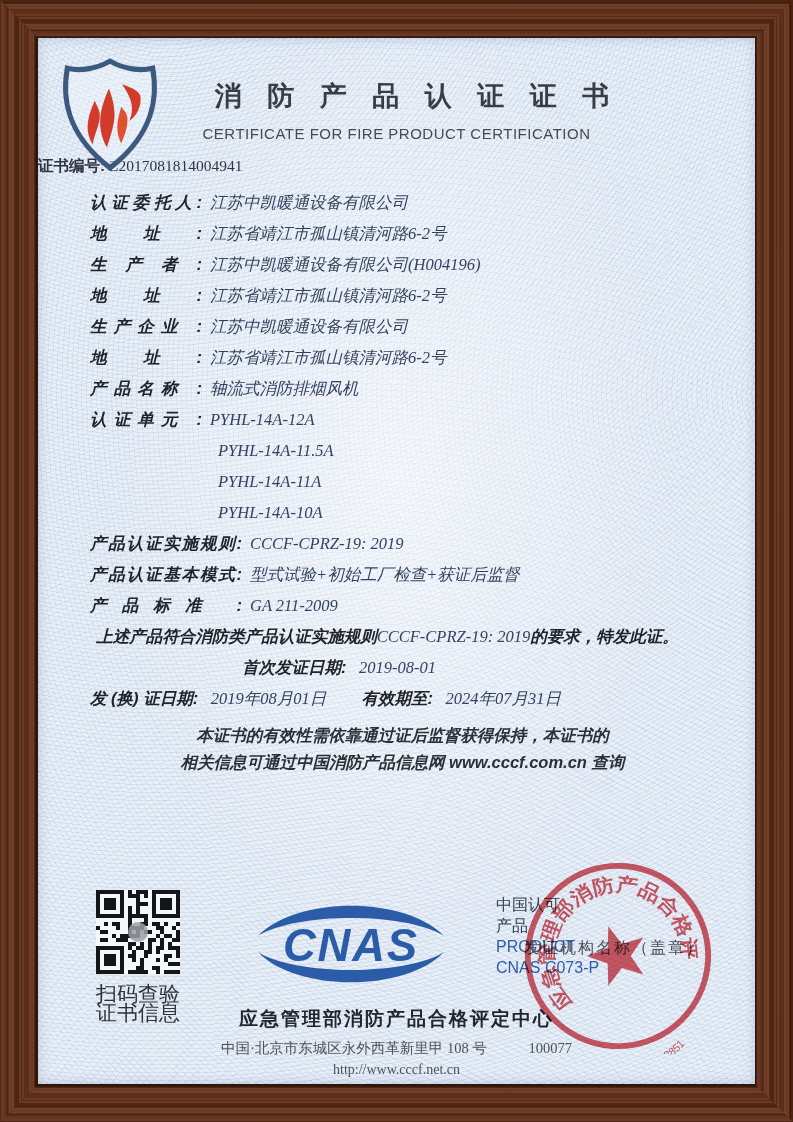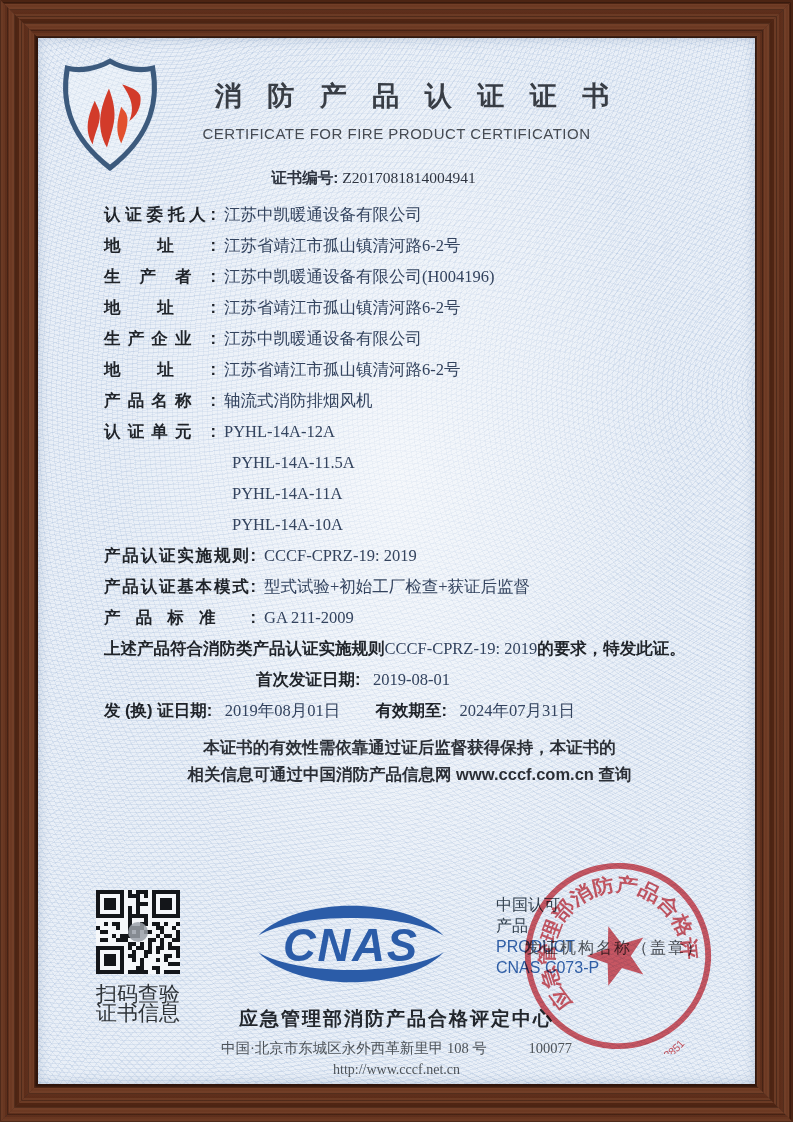--- a/index.html
+++ b/index.html
@@ -26,36 +26,36 @@
         repeating-radial-gradient(circle at 18% -12%, rgba(150,176,212,.22) 0 1px, transparent 1px 4px),
         repeating-radial-gradient(circle at 108% 34%, rgba(150,176,212,.18) 0 1px, transparent 1px 5px),
         repeating-radial-gradient(circle at 45% 118%, rgba(150,176,212,.16) 0 1px, transparent 1px 6px),
         #e9eff7;
       box-shadow: inset 0 0 12px rgba(100,125,160,.35), 0 0 0 2px rgba(25,10,5,.55);}
   
   .shield{position:absolute;left:16px;top:16px;}
   .head{padding-top:40px;text-align:center;}
   .title{font-size:27px;font-weight:bold;letter-spacing:9px;color:#383d45;padding-left:40px;}
   .subtitle{margin-top:11px;font-size:15px;color:#454a52;letter-spacing:.5px;}
-  .certno{margin-top:26px;padding-right:46px;text-align:center;font-size:15.5px;color:#2e3440;
+  .certno{margin-top:14px;padding-right:46px;text-align:left;font-size:15.5px;color:#2e3440;
           font-family:"Liberation Serif",serif;}
   .certno .lab{font-weight:bold;font-family:"Liberation Sans",sans-serif;}
   
-  .content{padding:10px 40px 0 66px;}
+  .content{padding:10px 40px 0 52px;font-style:italic;}
   .row{line-height:31px;font-size:16.5px;white-space:nowrap;}
   .lbl{display:inline-block;width:112px;font-weight:bold;color:#20242a;
        text-align:justify;text-align-last:justify;vertical-align:top;}
   .lbl-right{text-align-last:right;}
   .lbl-w{display:inline-block;width:152px;font-weight:bold;color:#20242a;
        text-align:justify;text-align-last:justify;vertical-align:top;}
   .val{margin-left:8px;color:#33435e;font-family:"Liberation Serif",serif;}
   .models{margin:0;}
   .models .row{line-height:30px;}
   .models .ind{display:inline-block;width:120px;}
-  .statement{width:595px;line-height:31px;font-size:16.5px;font-weight:bold;color:#20242a;white-space:normal;}
+  .statement{width:595px;line-height:31px;font-size:16.5px;font-weight:bold;color:#20242a;white-space:normal;text-align:center;}
   .statement .code{font-weight:normal;font-family:"Liberation Serif",serif;color:#33435e;}
   .dates-first{margin-left:152px;}
   .gap{display:inline-block;width:26px;}
   .notice{text-align:center;font-size:16.5px;font-weight:600;color:#2b2f36;line-height:27px;margin-top:8px;}
   
   .qr-block{position:absolute;left:54px;top:852px;width:92px;text-align:center;}
   .qr-cap{font-size:21px;color:#2e3338;line-height:19px;margin-top:6px;}
   .cnas-logo{position:absolute;left:188px;top:856px;}
   .cnas-text{position:absolute;left:458px;top:856px;font-size:16px;color:#2e5da5;line-height:21px;}
   .cnas-text .zh{color:#33414f;}

